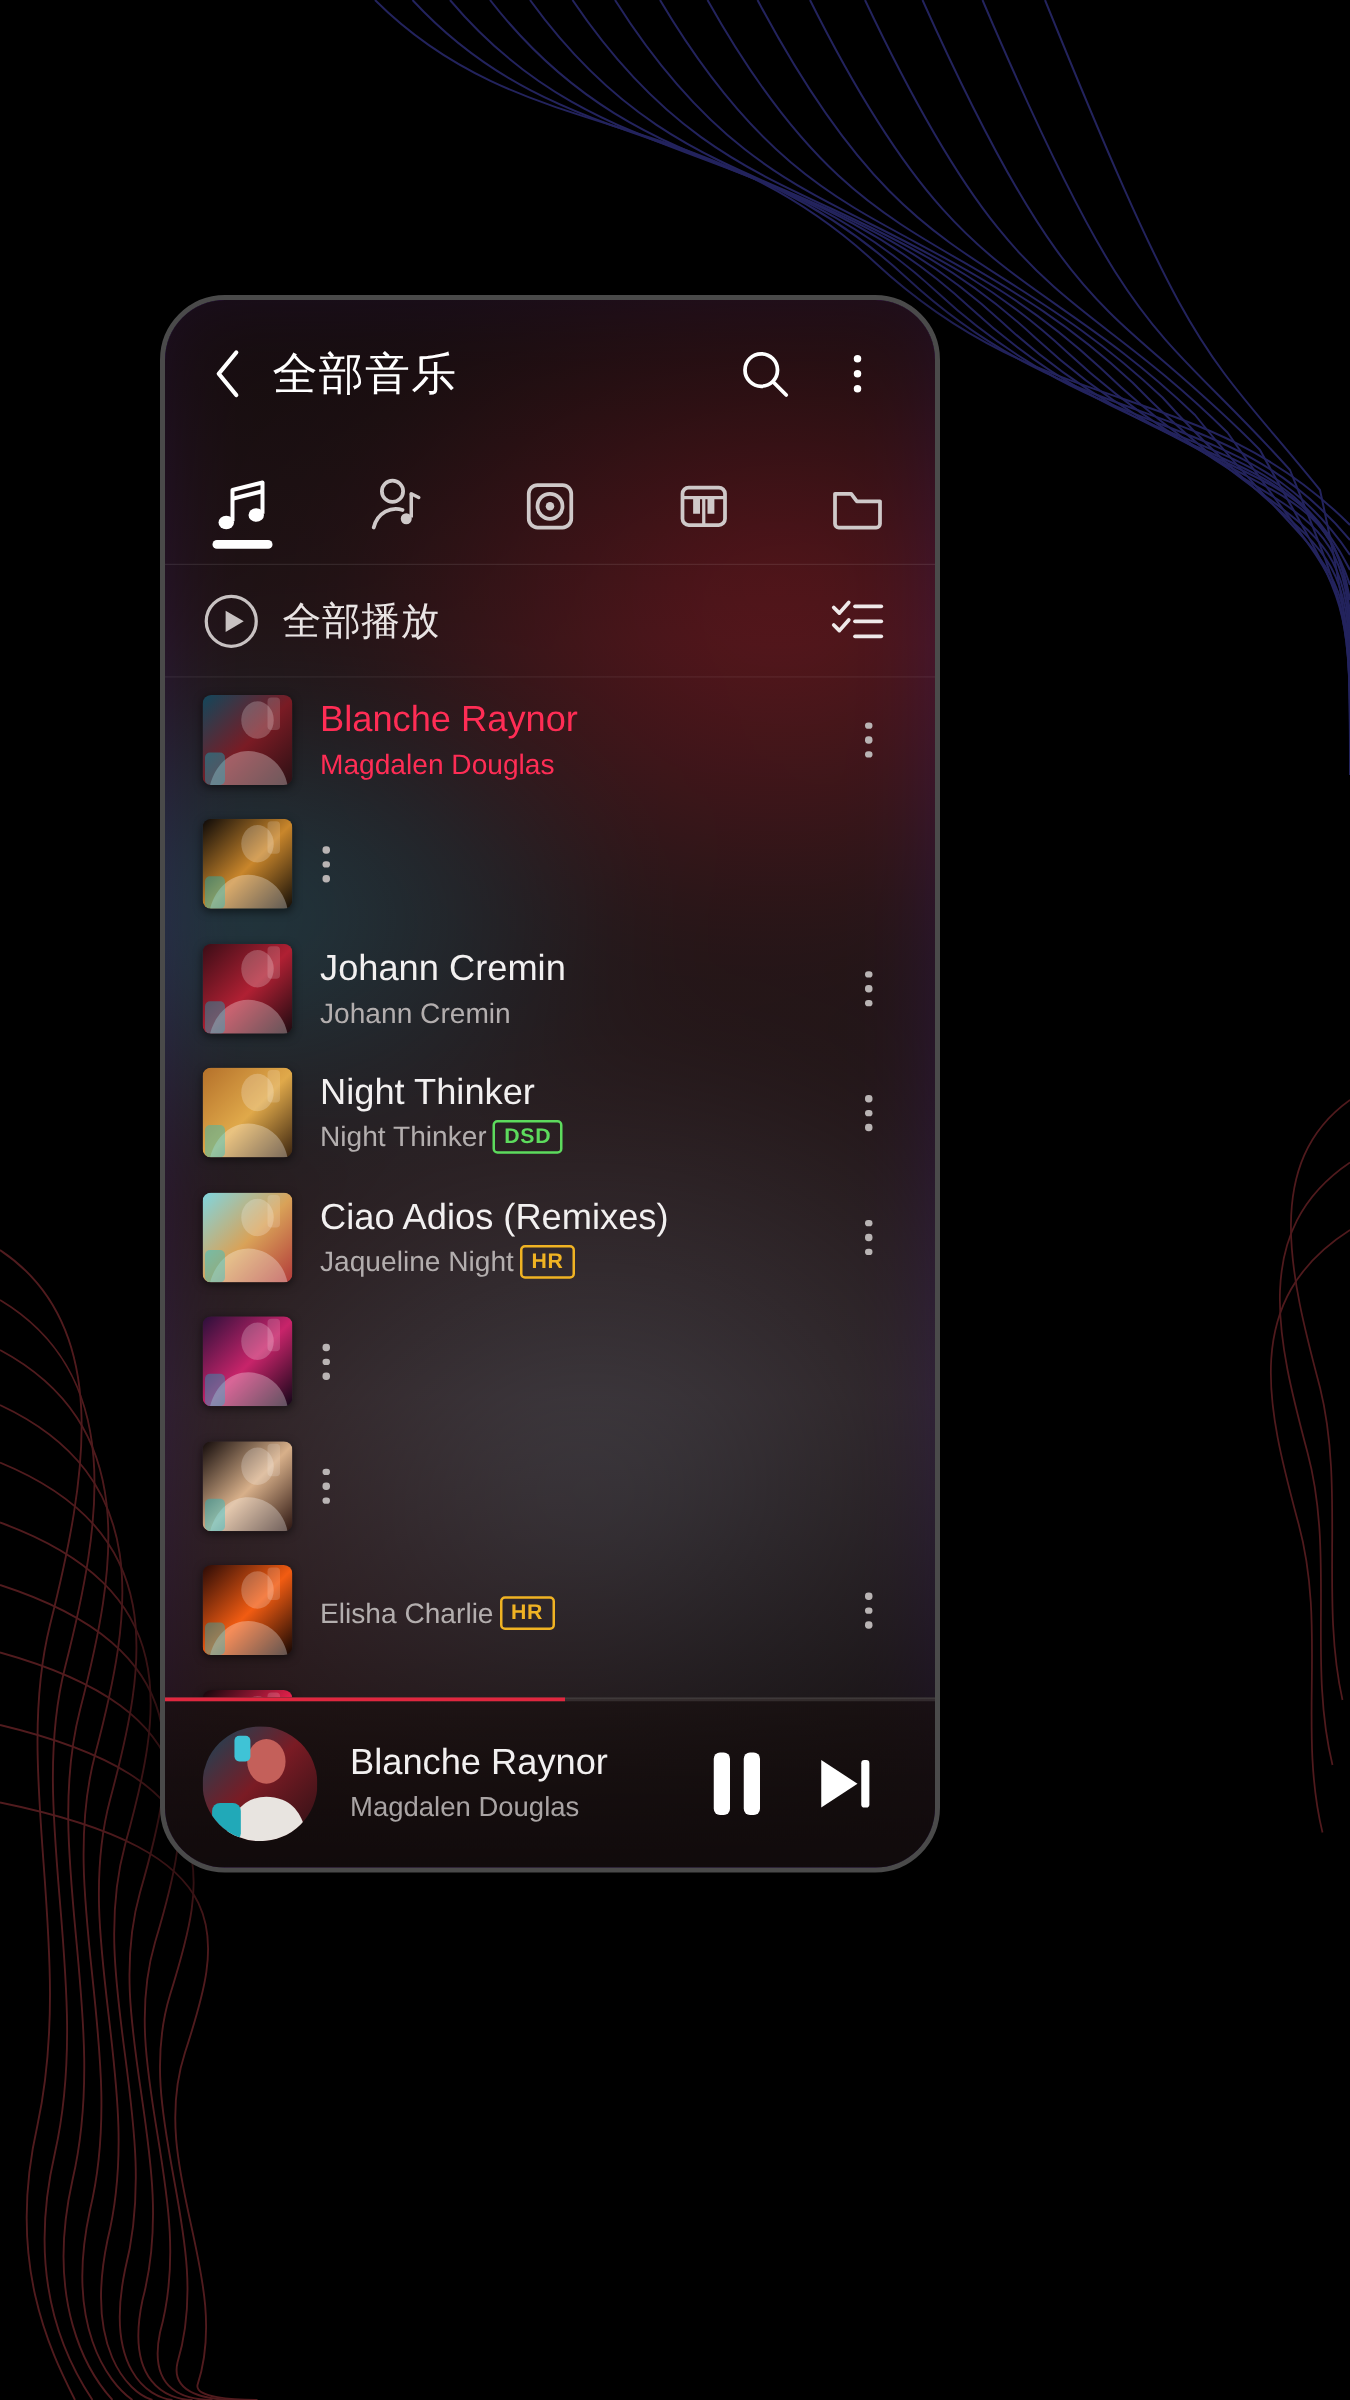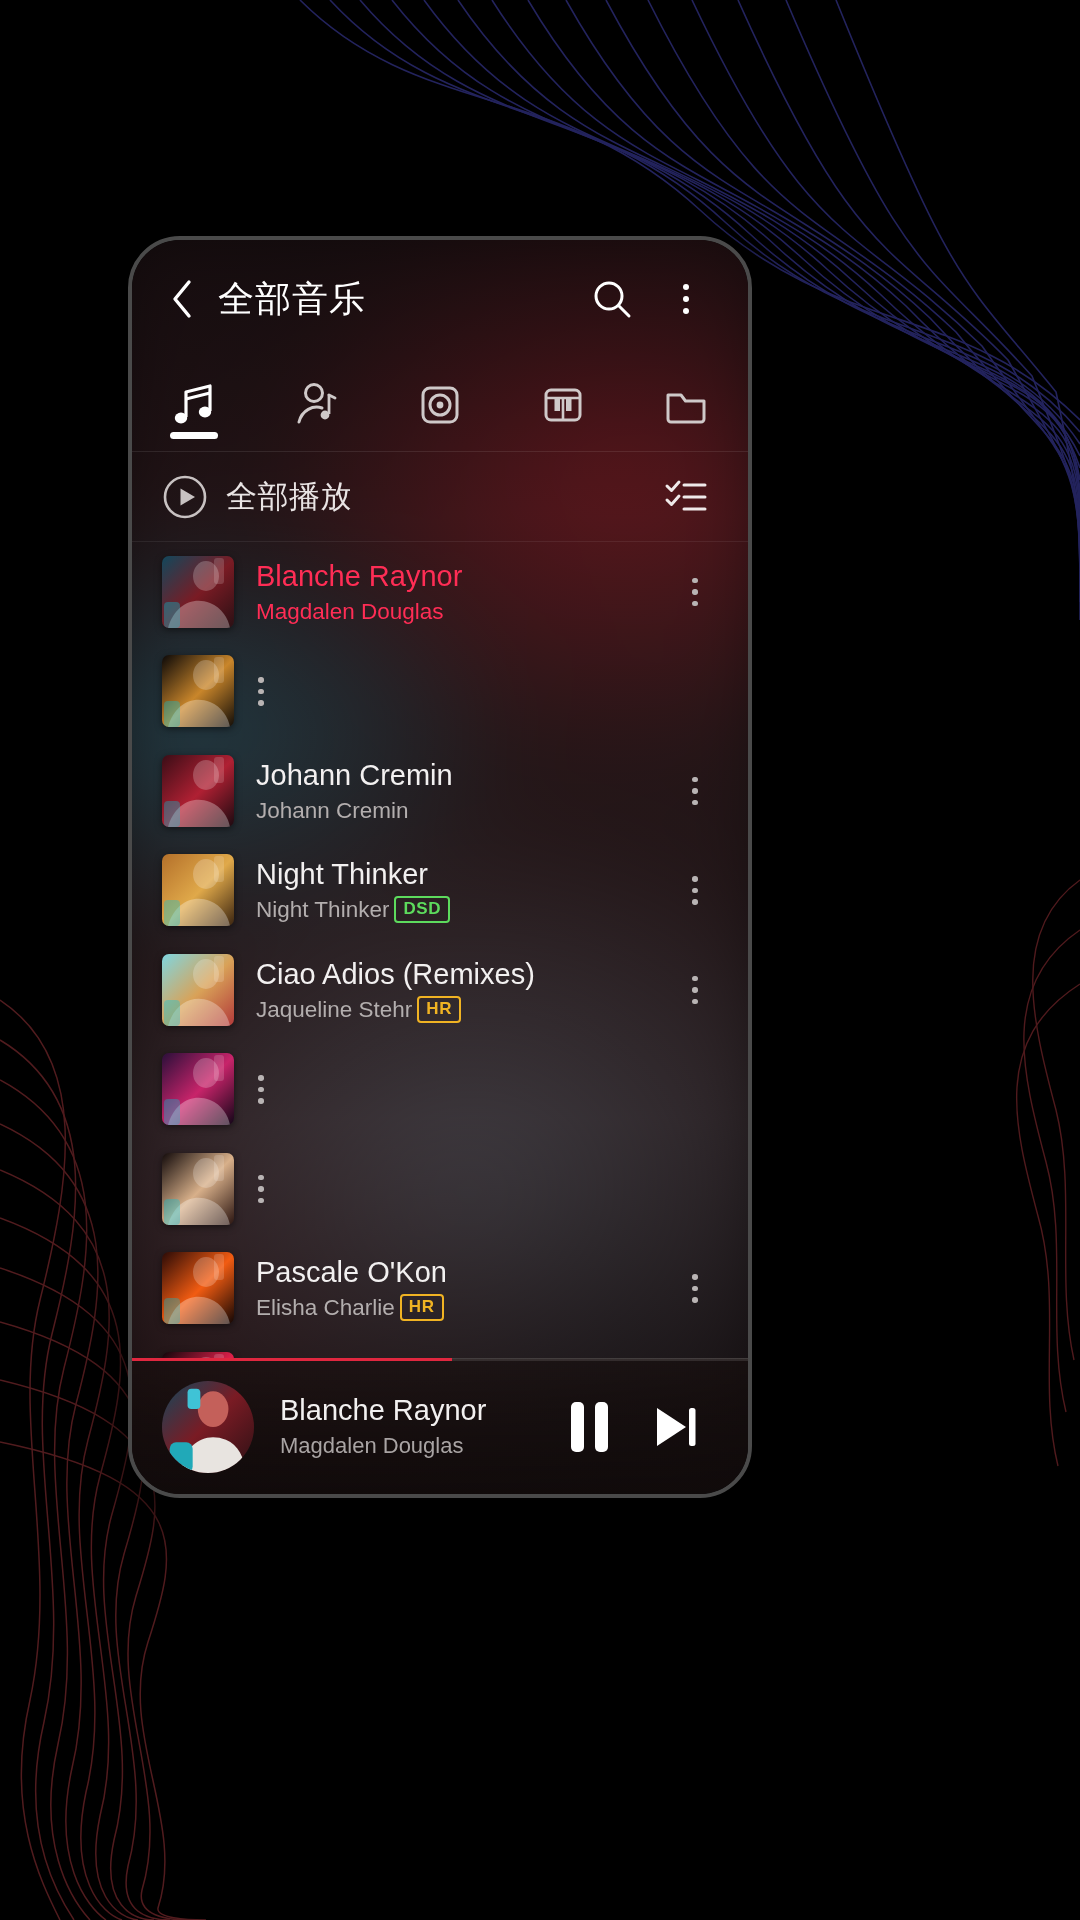--- a/index.html
+++ b/index.html
@@ -26,21 +26,21 @@
     border-radius: 52px;
     background: #141414;
     border: 4px solid #4a4a4a;
     box-shadow: 0 18px 60px rgba(0,0,0,.85);
     overflow: hidden;
   }
   #screen {
     position: absolute; inset: 0;
     border-radius: 48px;
     overflow: hidden;
-    background: #000000;
+    background: #4c1d95;
   }
 
   
   #backdrop {
     position: absolute; inset: -40px;
     background:
       radial-gradient(460px 300px at 14% 40%, rgba(38,96,112,.75), transparent 72%),
       radial-gradient(520px 420px at 76% 20%, rgba(150,28,38,.80), transparent 70%),
       radial-gradient(620px 520px at 55% 74%, rgba(120,128,140,.52), transparent 72%),
       radial-gradient(520px 420px at 18% 88%, rgba(86,40,44,.70), transparent 74%),
@@ -431,21 +431,21 @@
     <rect width="72" height="72" fill="url(#cg4)"></rect>
     <ellipse cx="44" cy="20" rx="13" ry="15" fill="rgba(255,255,255,.22)"></ellipse>
     <path d="M6 72 C12 50 30 40 48 47 C60 52 66 62 68 72 Z" fill="rgba(255,255,255,.30)"></path>
     <rect x="2" y="46" width="16" height="26" rx="4" fill="rgba(0,200,220,.35)"></rect>
     <rect x="52" y="2" width="10" height="26" rx="3" fill="rgba(255,255,255,.16)"></rect>
   </svg>
             </div>
     <div class="song-meta">
       <div class="song-title">Ciao Adios (Remixes)</div>
       <div class="song-sub">
-        <span class="song-artist">Jaqueline Stehr</span>
+        <span class="song-artist">Jaqueline Night</span>
         <span class="badge" style="color:#f0b323">HR</span>
       </div>
     </div>
     <div class="row-more">
       <span class="dot3">
                 <i></i>
                 <i></i>
                 <i></i>
               </span>
     </div>
@@ -511,21 +511,20 @@
     </linearGradient>
                 </defs>
     <rect width="72" height="72" fill="url(#cg7)"></rect>
     <ellipse cx="44" cy="20" rx="13" ry="15" fill="rgba(255,255,255,.22)"></ellipse>
     <path d="M6 72 C12 50 30 40 48 47 C60 52 66 62 68 72 Z" fill="rgba(255,255,255,.30)"></path>
     <rect x="2" y="46" width="16" height="26" rx="4" fill="rgba(0,200,220,.35)"></rect>
     <rect x="52" y="2" width="10" height="26" rx="3" fill="rgba(255,255,255,.16)"></rect>
   </svg>
             </div>
     <div class="song-meta">
-      <div class="song-title">Pascale O'Kon</div>
       <div class="song-sub">
         <span class="song-artist">Elisha Charlie</span>
         <span class="badge" style="color:#f0b323">HR</span>
       </div>
     </div>
     <div class="row-more">
       <span class="dot3">
                 <i></i>
                 <i></i>
                 <i></i>

